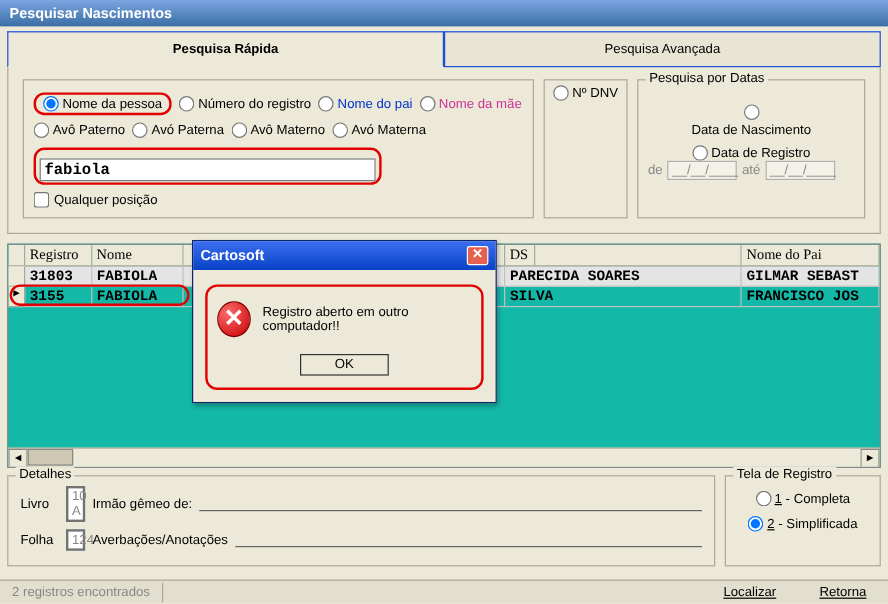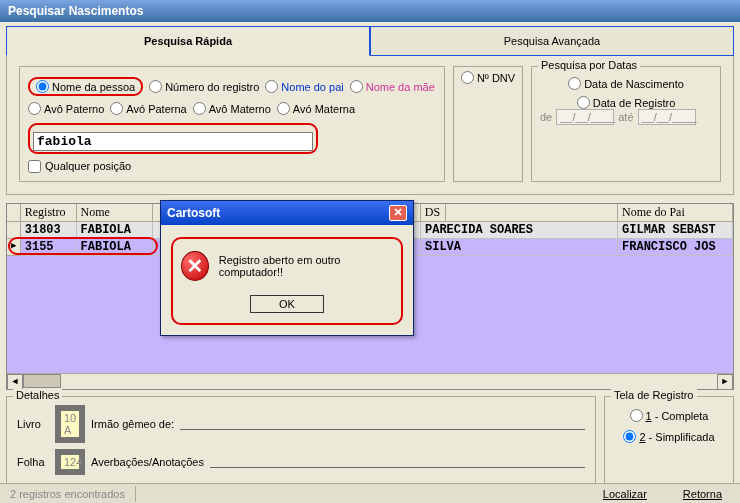--- a/index.html
+++ b/index.html
@@ -69,27 +69,27 @@
   width: 280px;
   font-family: "Courier New", monospace;
   font-size: 13px;
   font-weight: bold;
   border: 1px solid #7a7a7a;
   background: #fff;
   padding: 1px 3px;
   margin-top: 6px;
 }
 .search-input-wrap { border: 2px solid #e00000; border-radius: 9px; padding: 1px 3px; display: inline-block; margin-top: 4px;}
-.checkbox-row { margin-top: 6px; display: flex; align-items: flex-start; gap: 4px; }
+.checkbox-row { margin-top: 6px; display: flex; align-items: center; gap: 4px; }
 .date-row { margin-top: 0; font-size: 11px; color: #888; display: flex; align-items: center; gap: 4px;}
 .date-field { border: 1px solid #b0b0b0; background: #f4f2e8; color: #888; padding: 1px 3px; width: 58px; display:inline-block; text-align:center;}
 .grid-area {
   margin: 8px 6px 0 6px;
   border: 1px solid #888;
-  background: #c4b5fd;
+  background: #14b8a6;
   height: 187px;
   position: relative;
   overflow: hidden;
 }
 .grid-header, .grid-row { display: flex; font-family: "MS Sans Serif","Tahoma"; font-size: 12px; }
 .cell { border-right: 1px solid #c0c0c0; border-bottom: 1px solid #c0c0c0; padding: 1px 4px; overflow: hidden; white-space: nowrap; }
 .hcell { background: #ece9d8; border-right: 1px solid #aca899; border-bottom: 1px solid #aca899; padding: 1px 4px; font-weight: normal; }
 .col-marker { width: 14px; background: #ece9d8; border-right:1px solid #aca899; border-bottom:1px solid #aca899; text-align:center;}
 .col-reg { width: 58px; }
 .col-nome { width: 80px; }
@@ -121,21 +121,21 @@
 .sb-thumb { position:absolute; left:0; top:0; width:38px; height:14px; background:#cdc7b4; border:1px solid #888;}
 .bottom-area {
   display: flex;
   margin: 6px 6px 0 6px;
   gap: 8px;
 }
 .details-fs { flex: 1; padding: 8px 10px 6px 10px; }
 .tela-fs { width: 130px; padding: 6px 8px 4px 8px; }
 .details-row { display:flex; align-items:center; gap:6px; margin-bottom:6px;}
 .details-row .lbl { width:32px; }
-.small-input { border:6px solid #737373; background:#fef9c3; color:#888; padding:1px 3px; width:30px;}
+.small-input { border:2px solid #737373; background:#ffffff; color:#888; padding:1px 3px; width:16px;}
 .long-line { border-bottom: 1px solid #666; flex:1; height:12px; }
 .statusbar {
   position:absolute; bottom:0; left:0; right:0;
   height:20px; background:#e2dfce; border-top:1px solid #aca899;
   display:flex; align-items:center; font-size:11px;
 }
 .status-seg { padding: 2px 10px; border-right:1px solid #aca899; color:#888; }
 .status-spacer { flex:1; }
 .status-link { padding: 2px 18px; text-decoration: underline; color:#000; cursor:pointer;}
 
@@ -257,21 +257,21 @@
 
   <div class="fieldset mid">
     <label class="radio-item">
       <input type="radio" style=""> 
         <span>Nº DNV</span>
     </label>
   </div>
 
   <div class="fieldset right">
     <span class="legend">Pesquisa por Datas</span>
-    <label class="radio-item" style="margin-top:6px;">
+    <label class="radio-item" style="margin-top:16px;flex-direction:column;">
       <input type="radio" style=""> 
         <span>Data de Nascimento</span>
     </label>
     <label class="radio-item" style="margin-top:6px;">
       <input type="radio" style=""> 
         <span>Data de Registro</span>
     </label>
     <div class="date-row">
       <span>de</span>
       <span class="date-field">__/__/____</span>

